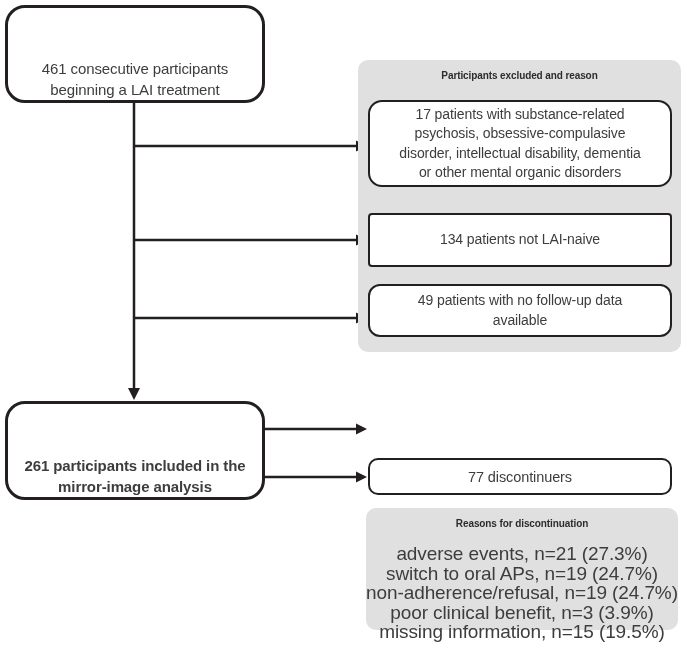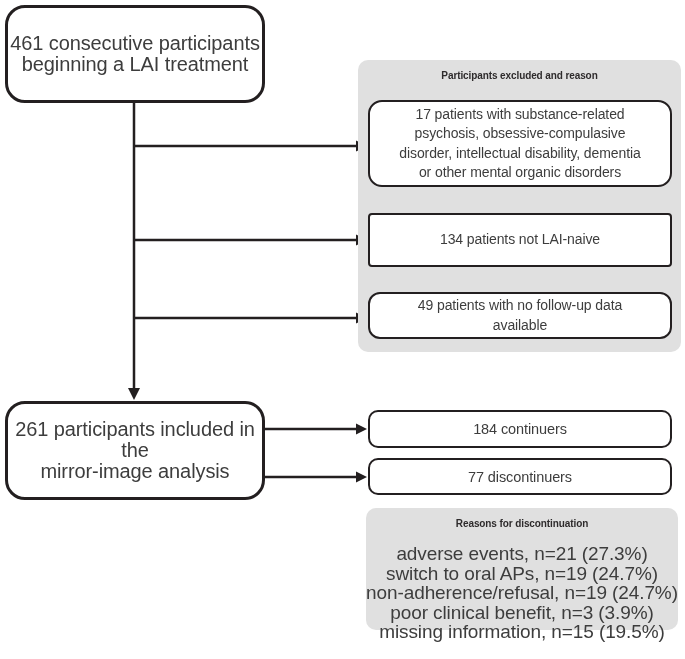--- a/index.html
+++ b/index.html
@@ -31,25 +31,26 @@
   .node-text {
     white-space: pre-line;
     letter-spacing: -0.1px;
   }
   .big-box {
     left: 5px;
     width: 260px;
     height: 98px;
     border-width: 3px;
     border-radius: 20px;
-    font-size: 20px;
+    font-size: 15px;
     line-height: 21px;
+    align-items: flex-end;
   }
   #start-box { top: 5px; }
-  #included-box { top: 401px; height: 99px; }
+  #included-box { top: 401px; height: 99px; font-weight: bold; }
   .panel {
     position: absolute;
     box-sizing: border-box;
     background: var(--panel-bg, #e0e0e0);
     border-radius: 10px;
   }
   #exclusion-panel {
     left: 358px; top: 60px;
     width: 323px; height: 292px;
   }
@@ -67,21 +68,21 @@
   }
   .excl-box {
     left: 368px;
     width: 304px;
     font-size: 14px;
     line-height: 19.5px;
     padding: 17px 4px;
   }
   #exclusion-box-1 { top: 100px; height: 87px; border-radius: 14px; }
   #exclusion-box-2 { top: 213px; height: 54px; border-radius: 4px; }
-  #exclusion-box-3 { top: 292px; height: 47px; border-radius: 12px; }
+  #exclusion-box-3 { top: 284px; height: 53px; border-radius: 12px; }
   .outcome-box {
     left: 368px;
     width: 304px;
     border-radius: 10px;
     font-size: 14.5px;
   }
   #continuers-box { top: 410px; height: 38px; }
   #discontinuers-box { top: 458px; height: 37px; }
   #reasons-list {
     margin-top: 15px;
@@ -148,21 +149,18 @@
   <div id="exclusion-box-3" class="node excl-box">
     <div class="node-text">49 patients with no follow-up data
 available</div>
   </div>
 
   <div id="included-box" class="node big-box">
     <div class="node-text">261 participants included in the
 mirror-image analysis</div>
   </div>
 
-  <div id="continuers-box" class="node outcome-box">
-    <div class="node-text">184 continuers</div>
-  </div>
 
   <div id="discontinuers-box" class="node outcome-box">
     <div class="node-text">77 discontinuers</div>
   </div>
 
 </div>
 
 </body></html>

